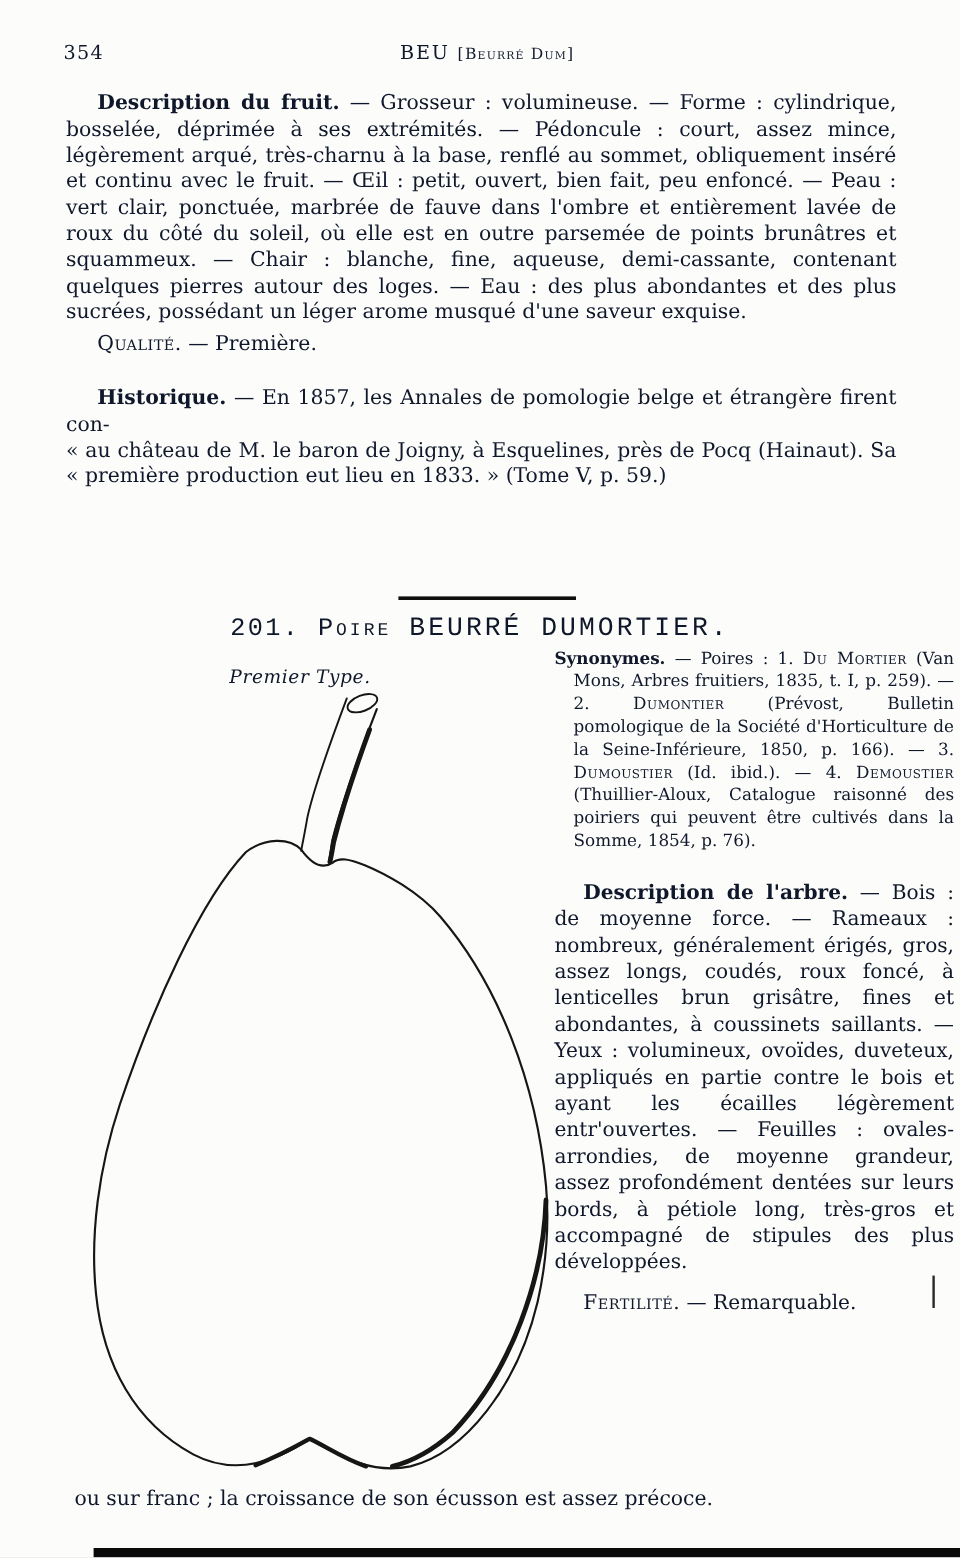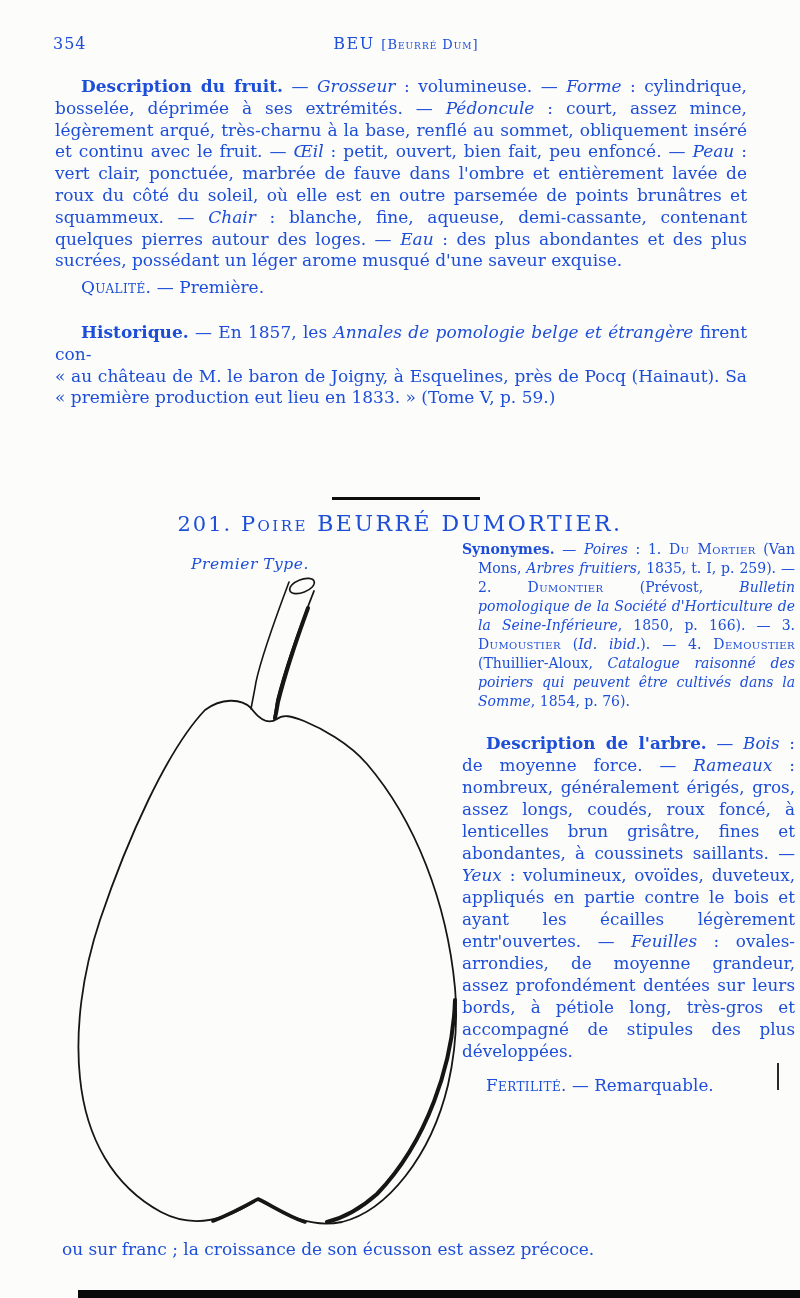--- a/index.html
+++ b/index.html
@@ -1,26 +1,26 @@
 <!DOCTYPE html>
 <html lang="fr"><head>
 <meta charset="utf-8">
 <style>
   html,body{margin:0;padding:0;background:#e8e8e8;}
   .page{
     position:relative;
     width:800px;height:1298px;
     background:#fcfcfb;
-    color:#1d4ed8;
+    color:#0f172a;
     font-family:"DejaVu Serif", serif;
     overflow:hidden;
     margin:0 auto;
   }
   .seg-b{font-weight:bold;}
-  .seg-i{font-style:italic;}
+  .seg-i{}
   .seg-sc{font-variant:small-caps;letter-spacing:.4px;}
 
   .pageno{
     position:absolute;left:53px;top:34px;
     font-size:16px;letter-spacing:1px;
   }
   .runhead{
     position:absolute;left:12px;right:0;top:34px;
     text-align:center;font-size:16px;letter-spacing:1.5px;
   }
@@ -40,21 +40,21 @@
   .hist-line.last{text-align-last:left;}
 
   .rule{
     position:absolute;left:332px;top:497px;
     width:148px;height:3px;background:#0e0e0e;
   }
 
   .article-title{
     position:absolute;left:0;right:0;top:511px;
     text-align:center;white-space:nowrap;
-    font-size:21px;letter-spacing:2px;
+    font-size:21px;letter-spacing:2px;font-family:Liberation Mono, monospace;
   }
   .article-title .genus{font-variant:small-caps;letter-spacing:2.5px;}
   .article-title .cultivar{font-size:22px;letter-spacing:2.5px;}
 
   .fig-caption{
     position:absolute;left:120px;top:555px;width:260px;
     text-align:center;font-style:italic;font-size:15.5px;letter-spacing:.5px;
   }
   .pear-svg{position:absolute;left:55px;top:572px;}
 

